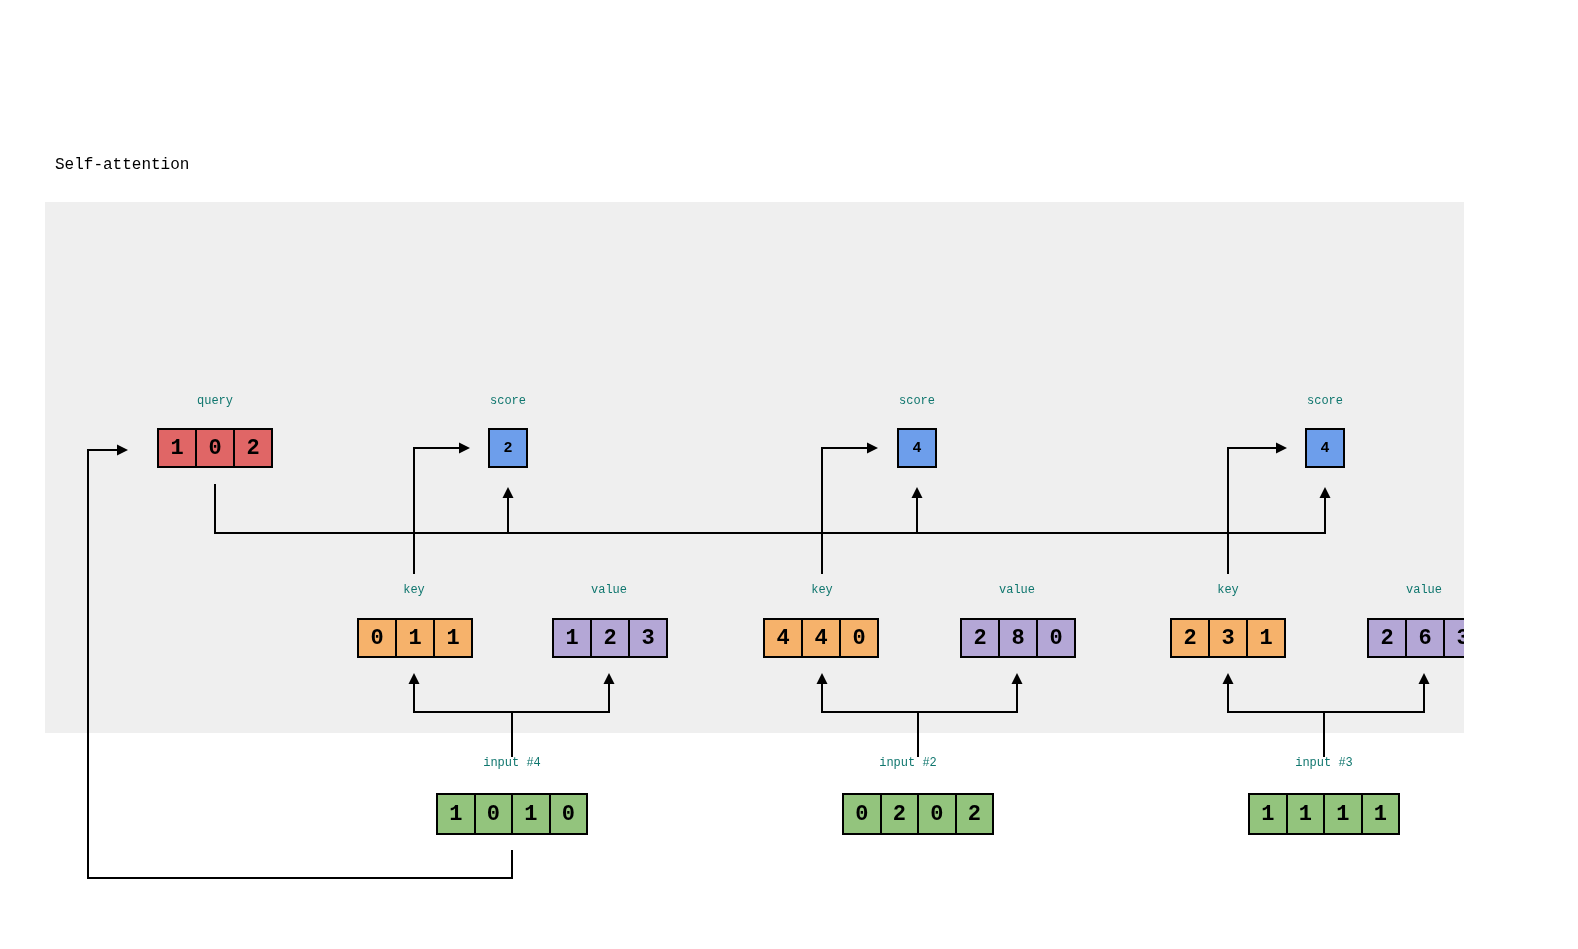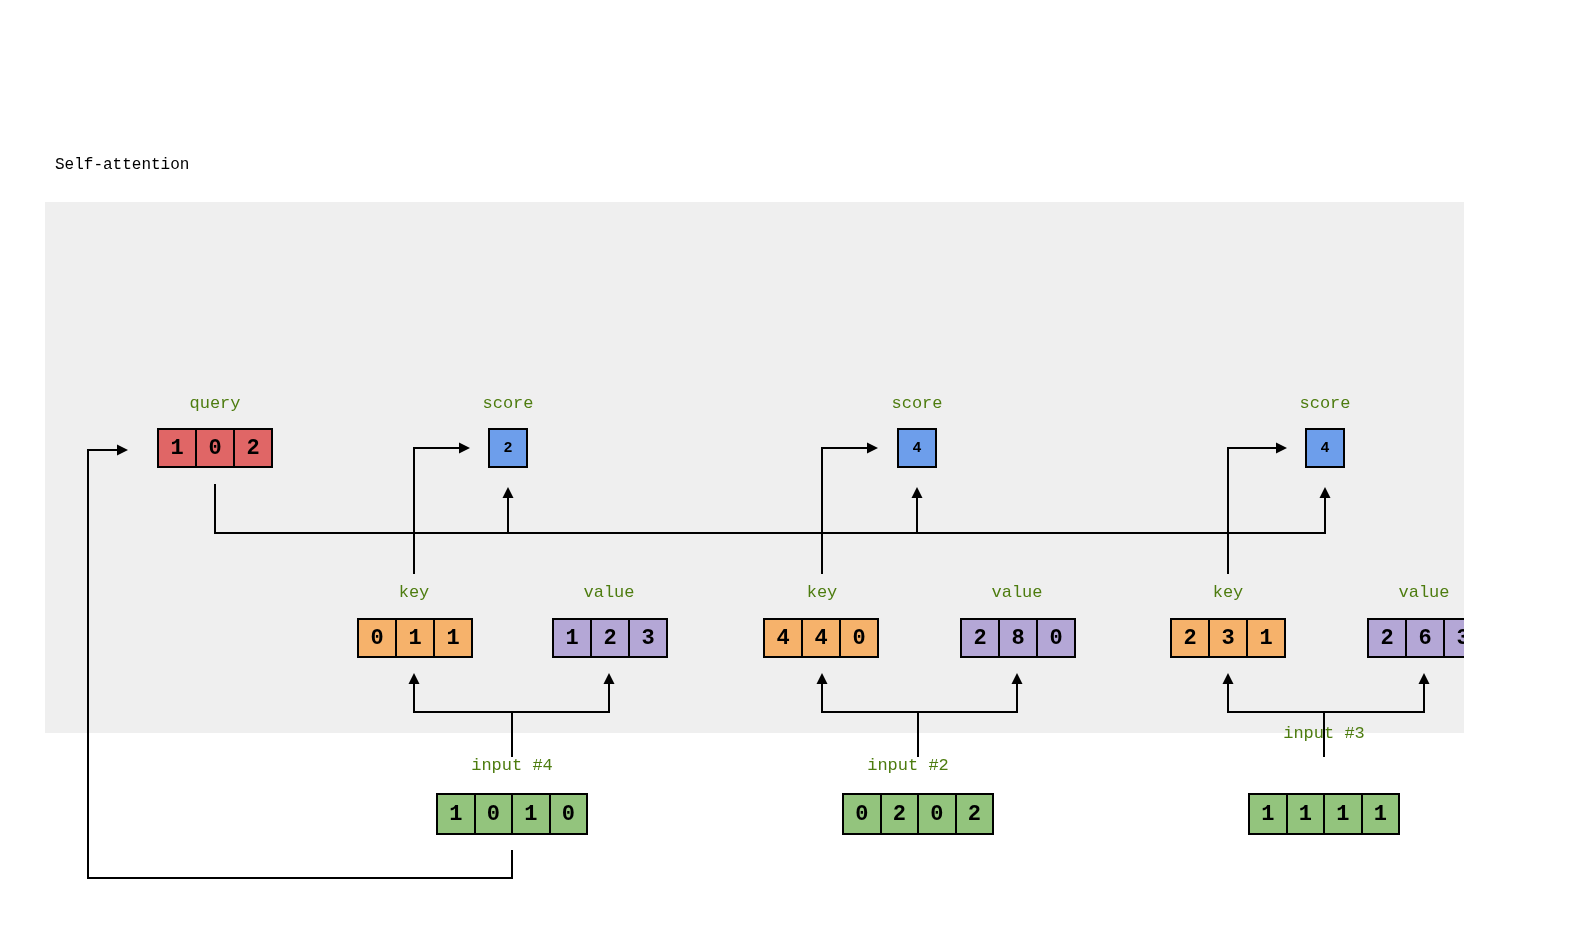--- a/index.html
+++ b/index.html
@@ -19,22 +19,22 @@
   }
   .diagram-title {
     position: absolute;
     left: 55px; top: 156px;
     font-size: 16px;
     color: #000;
   }
   .vec-label {
     position: absolute;
     transform: translateX(-50%);
-    font-size: 17px;
-    color: #4d7c0f;
+    font-size: 12px;
+    color: #0f766e;
     white-space: nowrap;
   }
   .vector {
     position: absolute;
     display: flex;
     border: 2px solid #000;
     box-sizing: border-box;
   }
   .vector .cell {
     flex: 1;
@@ -184,21 +184,21 @@
     <div class="cell value-cell">0</div>
   </div>
   <div class="vector vec-value" style="left:1367px;">
     <div class="cell value-cell">2</div>
     <div class="cell value-cell">6</div>
     <div class="cell value-cell">3</div>
   </div>
 
   <div class="vec-label" style="left:512px; top:756px;">input #4</div>
   <div class="vec-label" style="left:908px; top:756px;">input #2</div>
-  <div class="vec-label" style="left:1324px; top:724px;">input #3</div>
+  <div class="vec-label" style="left:1324px; top:756px;">input #3</div>
 
   <div class="vector vec-input" style="left:436px;">
     <div class="cell input-cell">1</div>
     <div class="cell input-cell">0</div>
     <div class="cell input-cell">1</div>
     <div class="cell input-cell">0</div>
   </div>
   <div class="vector vec-input" style="left:842px;">
     <div class="cell input-cell">0</div>
     <div class="cell input-cell">2</div>

